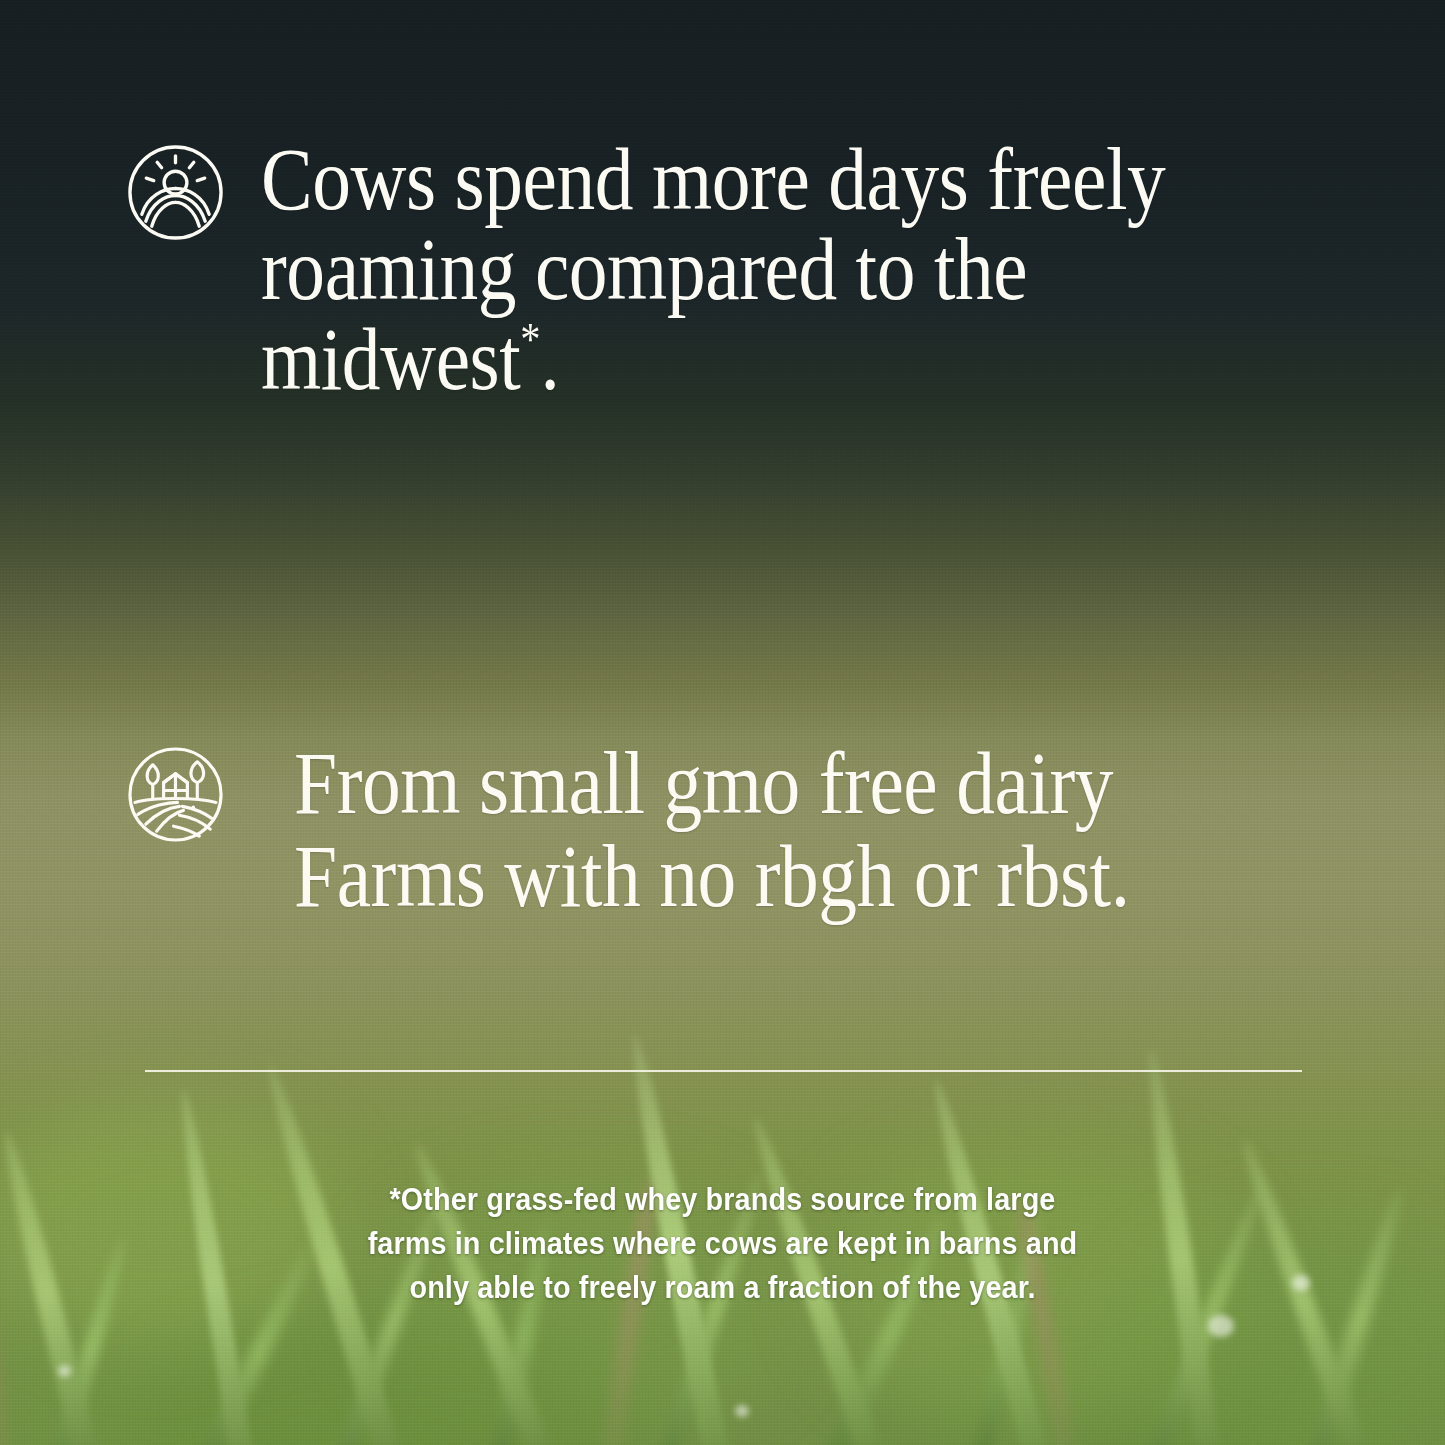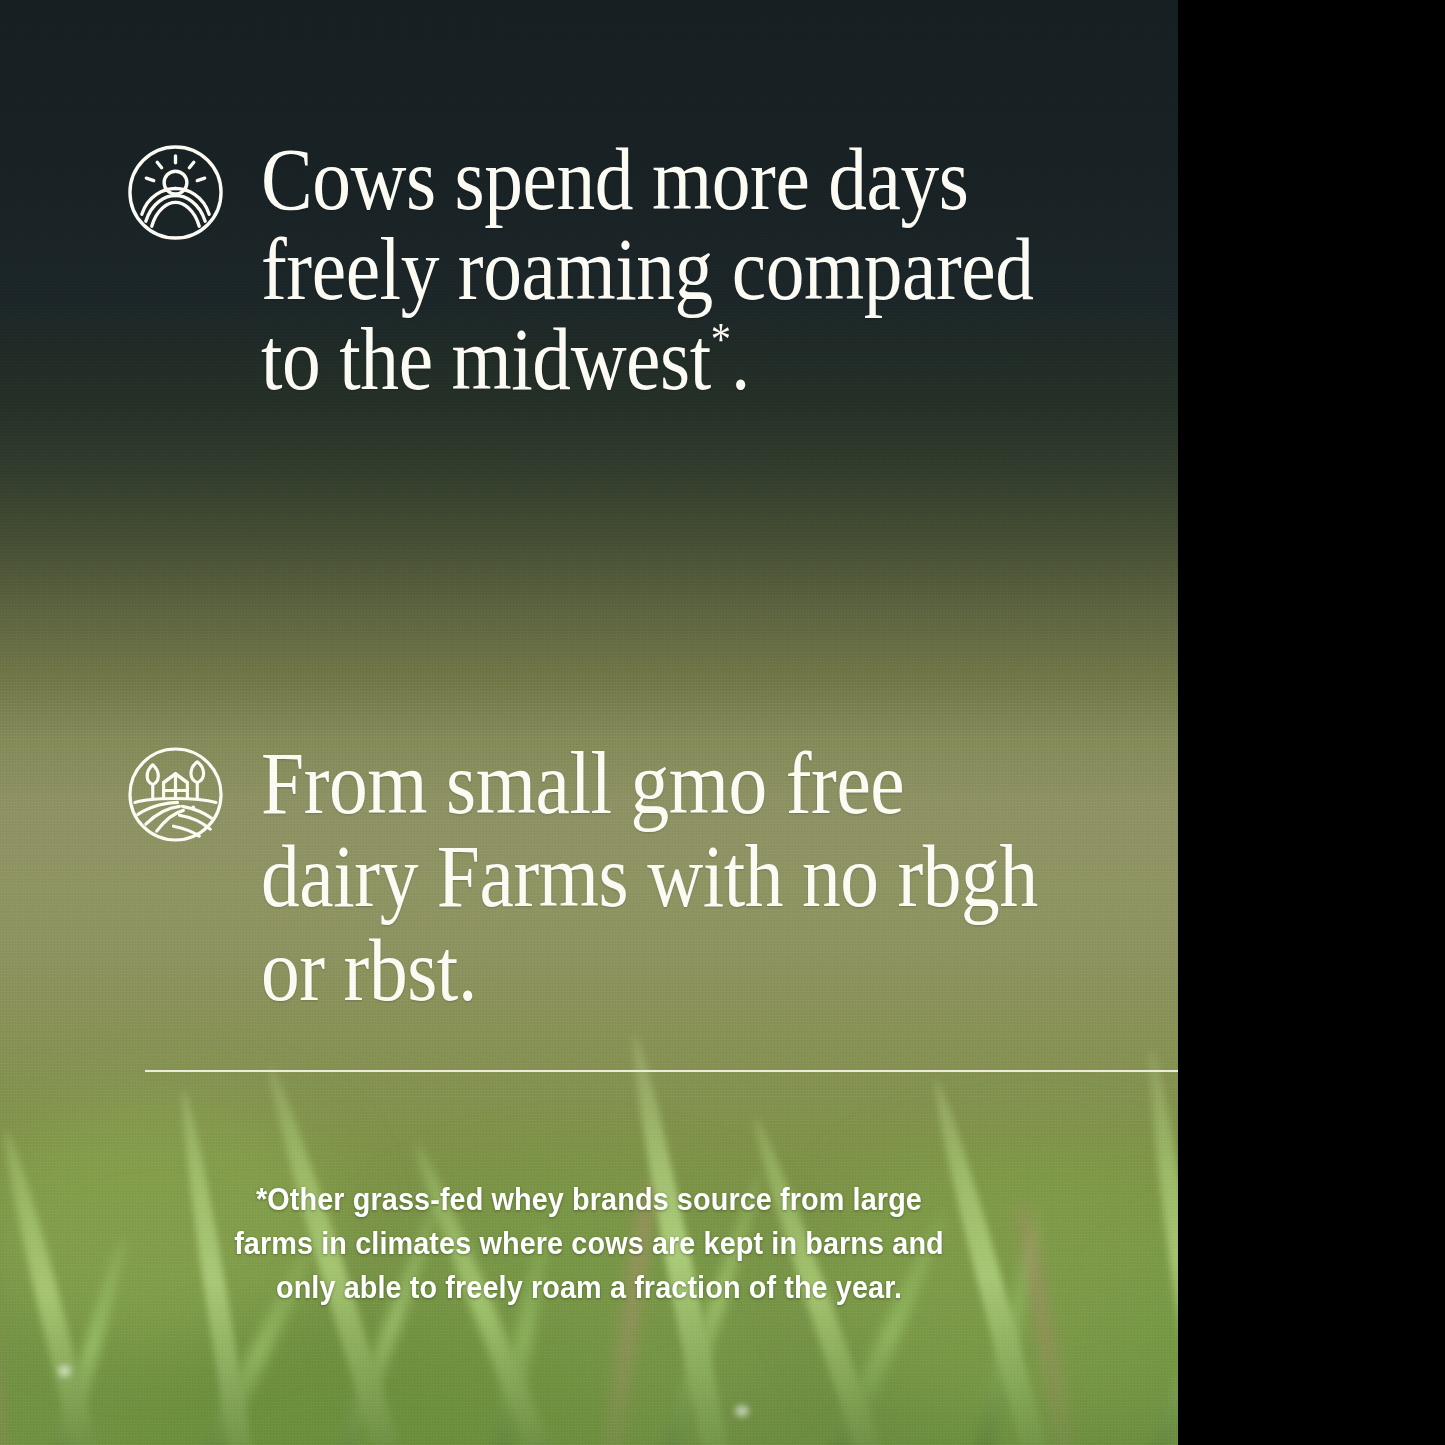--- a/index.html
+++ b/index.html
@@ -4,21 +4,21 @@
 <title>Grass-Fed Whey Benefits</title>
 <style>
   html, body {
     margin: 0;
     padding: 0;
     background: #000;
   }
 
   .canvas {
     position: relative;
-    width: 1178px;
+    width: 1445px;
     height: 1445px;
     overflow: hidden;
     font-family: "Liberation Serif", "DejaVu Serif", serif;
     background: #1b2428;
   }
 
   
 
   
   .bg-gradient {
@@ -152,21 +152,21 @@
   }
 
   .benefit-text .star {
     font-size: 46px;
     vertical-align: 34px;
     letter-spacing: 0;
   }
 
   #benefit-1 { top: 135px; }
   #benefit-2 { top: 477px; }
-  #benefit-3 { top: 737px; }
+  #benefit-3 { top: 737px; gap: 33px; }
 
   #benefit-2 .benefit-text,
   #benefit-3 .benefit-text { line-height: 1.06; }
 
   
   .divider {
     position: absolute;
     left: 145px;
     width: 1157px;
     top: 1070px;

